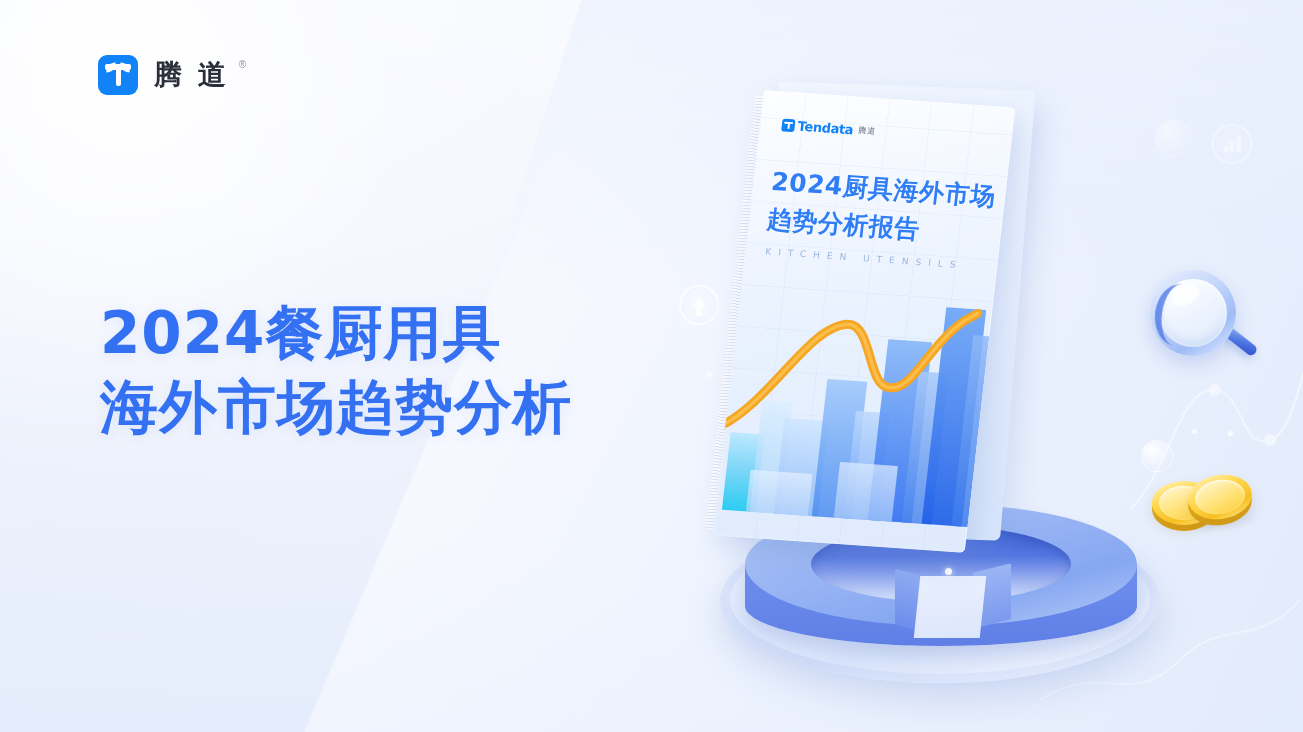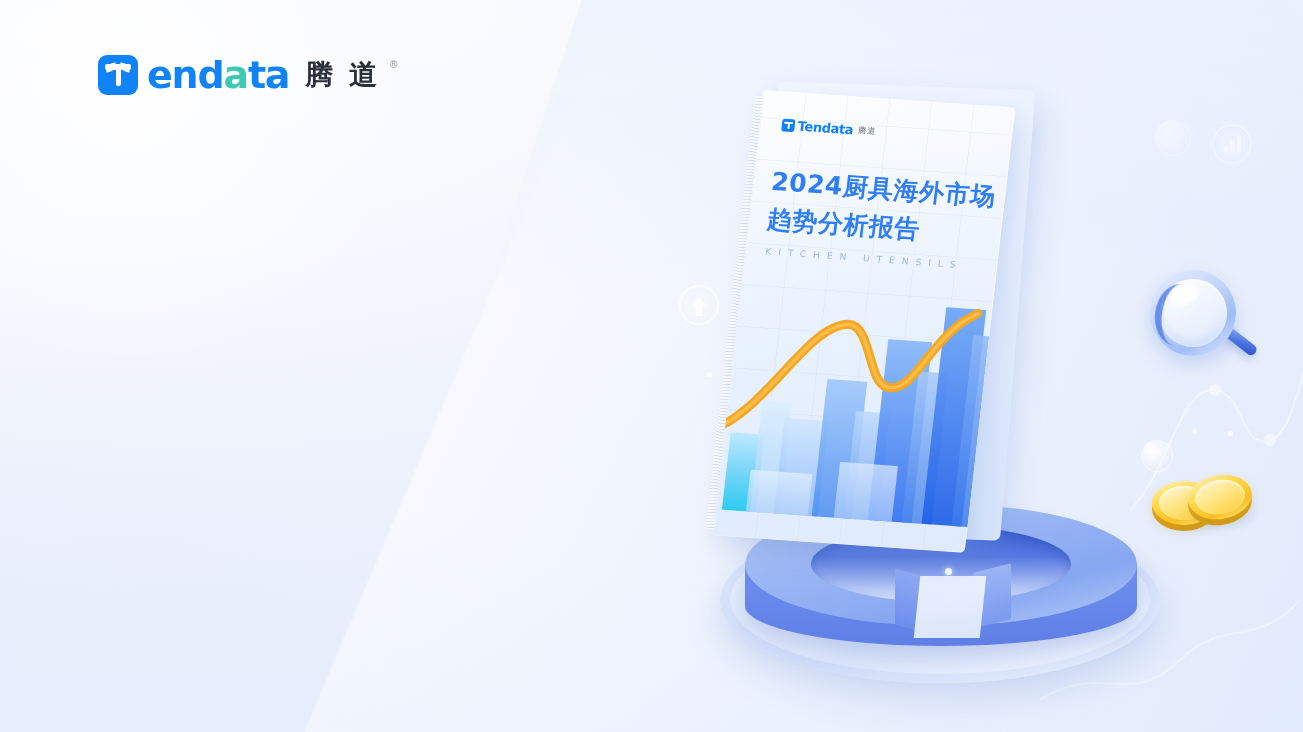--- a/index.html
+++ b/index.html
@@ -310,25 +310,28 @@
   <div class="dot-w" style="left:1192px;top:429px;width:5px;height:5px;opacity:.8"></div>
   <div class="dot-w" style="left:1228px;top:431px;width:5px;height:5px;opacity:.8"></div>
 
   <div class="logo">
     <span class="logo-mark">
       <span class="bar"></span>
         <span class="stem"></span>
       <span class="leafL"></span>
         <span class="leafR"></span>
     </span>
-    <span class="logo-word"><span>end</span><span class="accent">a</span><span>ta</span></span>
     <span class="logo-cn">腾 道</span>
     <span class="logo-r">®</span>
   </div>
 
+  <div class="headline">
+    <span class="l1">2024餐厨用具</span>
+    <span class="l2">海外市场趋势分析</span>
+  </div>
 
   <div class="art">
 
     <div class="podium-shadow"></div>
     <div class="podium-disc"></div>
 
     <div class="ring-body">
       <div class="ring-side"></div>
       <div class="ring-top"></div>
       <div class="ring-hole"></div>

